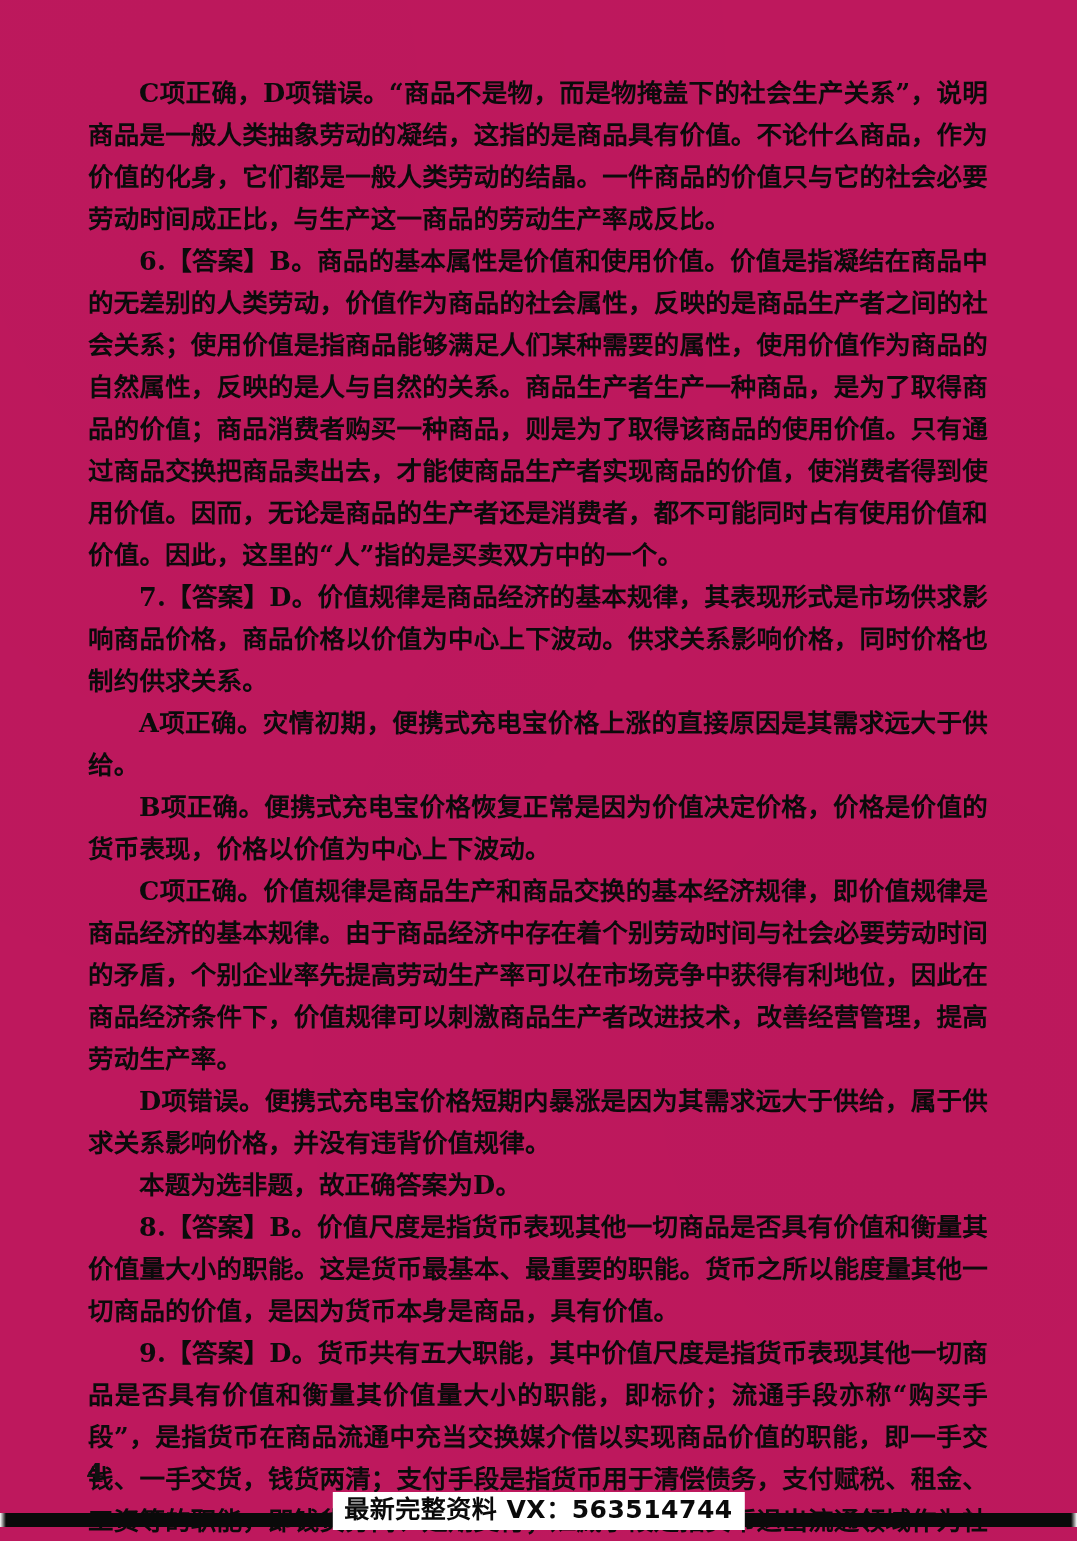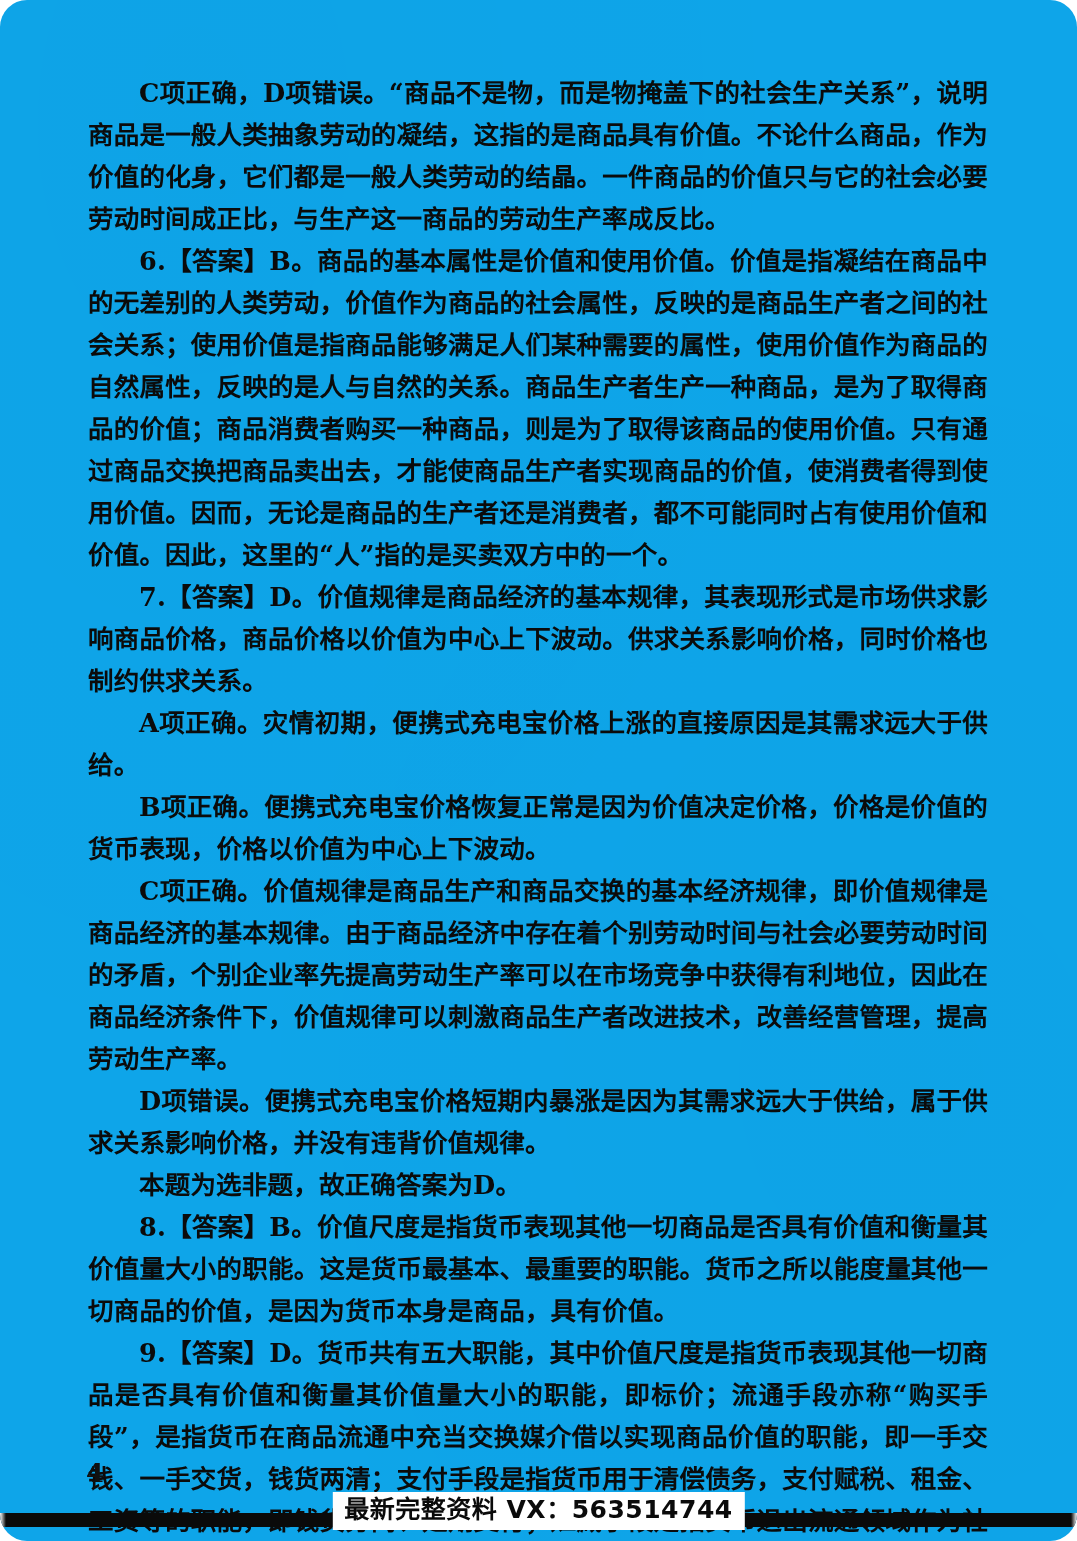--- a/index.html
+++ b/index.html
@@ -5,25 +5,24 @@
 <style>
   html, body {
     margin: 0;
     padding: 0;
     background: #ffffff;
   }
   .page {
     position: relative;
     width: 1077px;
     height: 1541px;
-    background: #0ea5e9;
+    background: #be185d;
     overflow: hidden;
     font-family: "DejaVu Serif", "Liberation Serif", serif;
     color: #0b0b0b;
-    border-radius: 27px;
   }
   
   .page::after {
     content: "";
     position: absolute;
     inset: 0;
     pointer-events: none;
     background:
       radial-gradient(ellipse at 18% 8%, rgba(0,0,0,0.012), rgba(0,0,0,0) 55%),
       radial-gradient(ellipse at 85% 70%, rgba(0,0,0,0.010), rgba(0,0,0,0) 60%);

